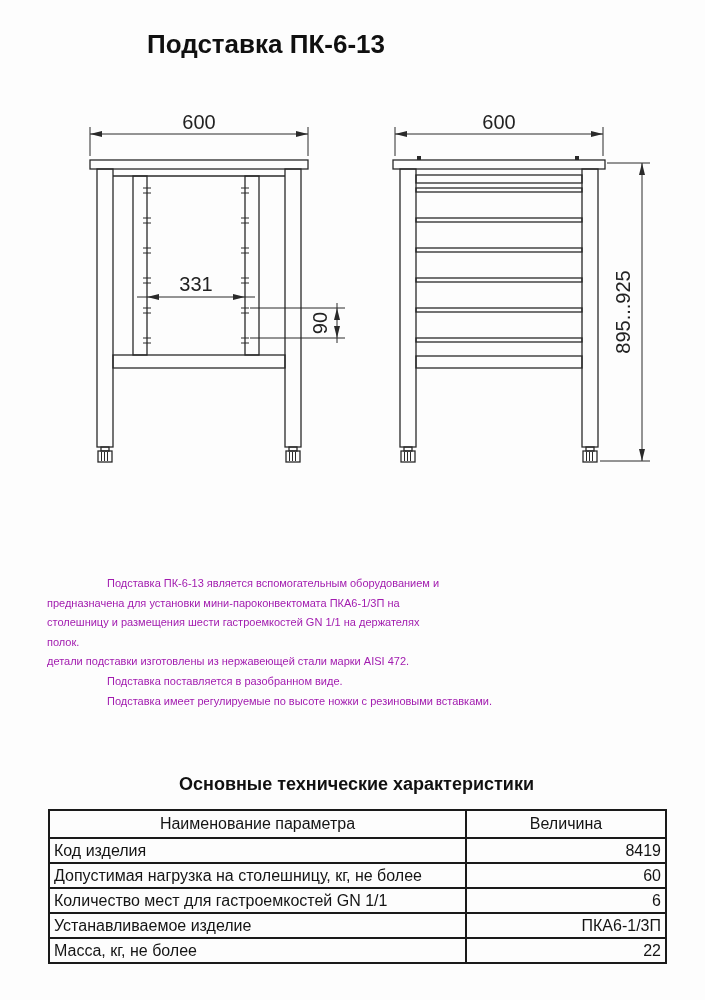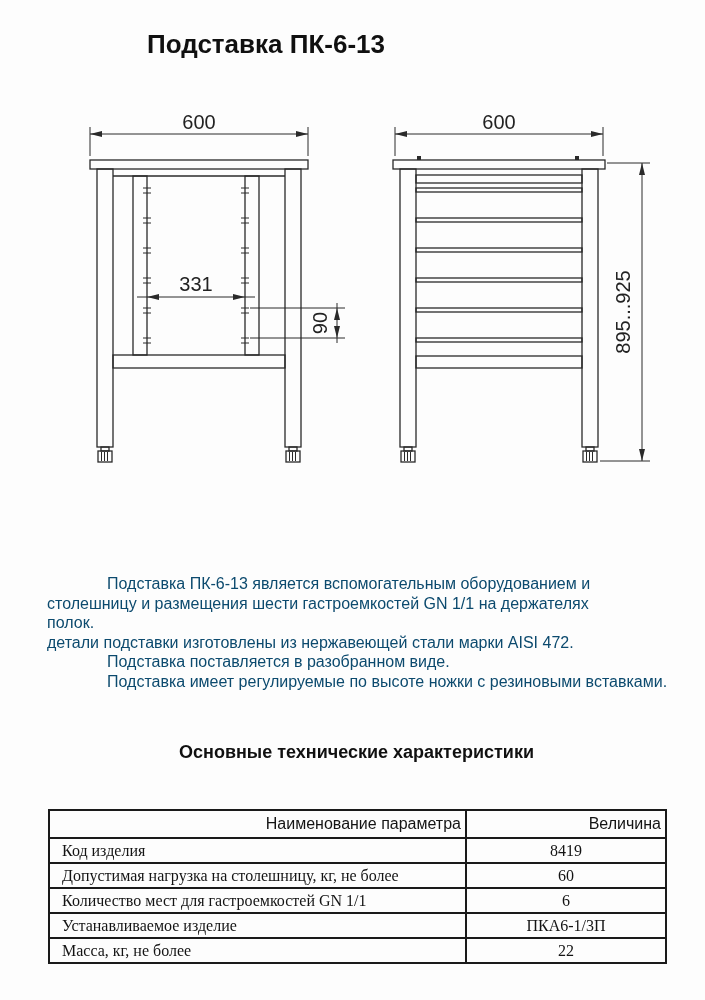--- a/index.html
+++ b/index.html
@@ -13,37 +13,37 @@
     position:absolute;top:31px;left:0;width:532px;
     text-align:center;font-size:26px;font-weight:700;line-height:27px;color:#101010;
   }
   svg.drawing{position:absolute;left:0;top:110px;}
   svg.drawing .ln{stroke:#2a2a2a;stroke-width:1.3;fill:none;}
   svg.drawing .thin{stroke:#2a2a2a;stroke-width:1;fill:none;}
   svg.drawing .solid{fill:#2a2a2a;stroke:none;}
   svg.drawing text{font-family:"Liberation Sans",sans-serif;fill:#222;font-size:20px;}
   .desc{
     position:absolute;left:47px;top:574px;width:640px;
-    font-size:16px;line-height:19.6px;color:#0c4a6e;
+    font-size:11px;line-height:19.6px;color:#a21caf;
   }
   .desc .line{white-space:nowrap;}
   .desc .indent{padding-left:60px;}
   .specs-heading{
-    position:absolute;top:742px;left:48px;width:617px;
+    position:absolute;top:774px;left:48px;width:617px;
     text-align:center;font-weight:700;font-size:18px;color:#101010;
   }
   table.specs{
     position:absolute;left:48px;top:809px;width:617px;
     border-collapse:collapse;font-size:16px;color:#141414;table-layout:fixed;
   }
   table.specs th,table.specs td{border:2px solid #1a1a1a;overflow:hidden;}
-  table.specs th{font-weight:400;height:24px;text-align:right;padding:1px 4px;margin-left:12px;}
-  table.specs td{height:21px;padding:1px 12px;font-family:Liberation Serif, serif;}
+  table.specs th{font-weight:400;height:24px;text-align:center;padding:1px 4px;margin-left:12px;}
+  table.specs td{height:21px;padding:1px 4px;}
   td.param{text-align:left;}
-  td.value{text-align:center;}
+  td.value{text-align:right;}
 </style>
 </head>
 <body>
 
 <div class="title">
   <div>Подставка ПК-6-13</div>
 </div>
 
 <svg class="drawing" width="705" height="365" viewBox="0 110 705 365">
 
@@ -139,20 +139,21 @@
       <path class="thin" d="M607,163H650M600,461H650M642,163V461"></path>
       <path class="solid" d="M642,163l-3,12h6z"></path>
       <path class="solid" d="M642,461l-3,-12h6z"></path>
       <text x="625" y="317" transform="rotate(-90 625 312)" text-anchor="middle">895...925</text>
     </g>
   </g>
 </svg>
 
 <div class="desc">
   <div class="line indent">Подставка ПК-6-13 является вспомогательным оборудованием и</div>
+  <div class="line">предназначена для установки мини-пароконвектомата ПКА6-1/3П на</div>
   <div class="line">столешницу и размещения шести гастроемкостей GN 1/1 на держателях</div>
   <div class="line">полок.</div>
   <div class="line">детали подставки изготовлены из нержавеющей стали марки AISI 472.</div>
   <div class="line indent">Подставка поставляется в разобранном виде.</div>
   <div class="line indent">Подставка имеет регулируемые по высоте ножки с резиновыми вставками.</div>
 </div>
 
 <div class="specs-heading">Основные технические характеристики</div>
 
 <table class="specs">

